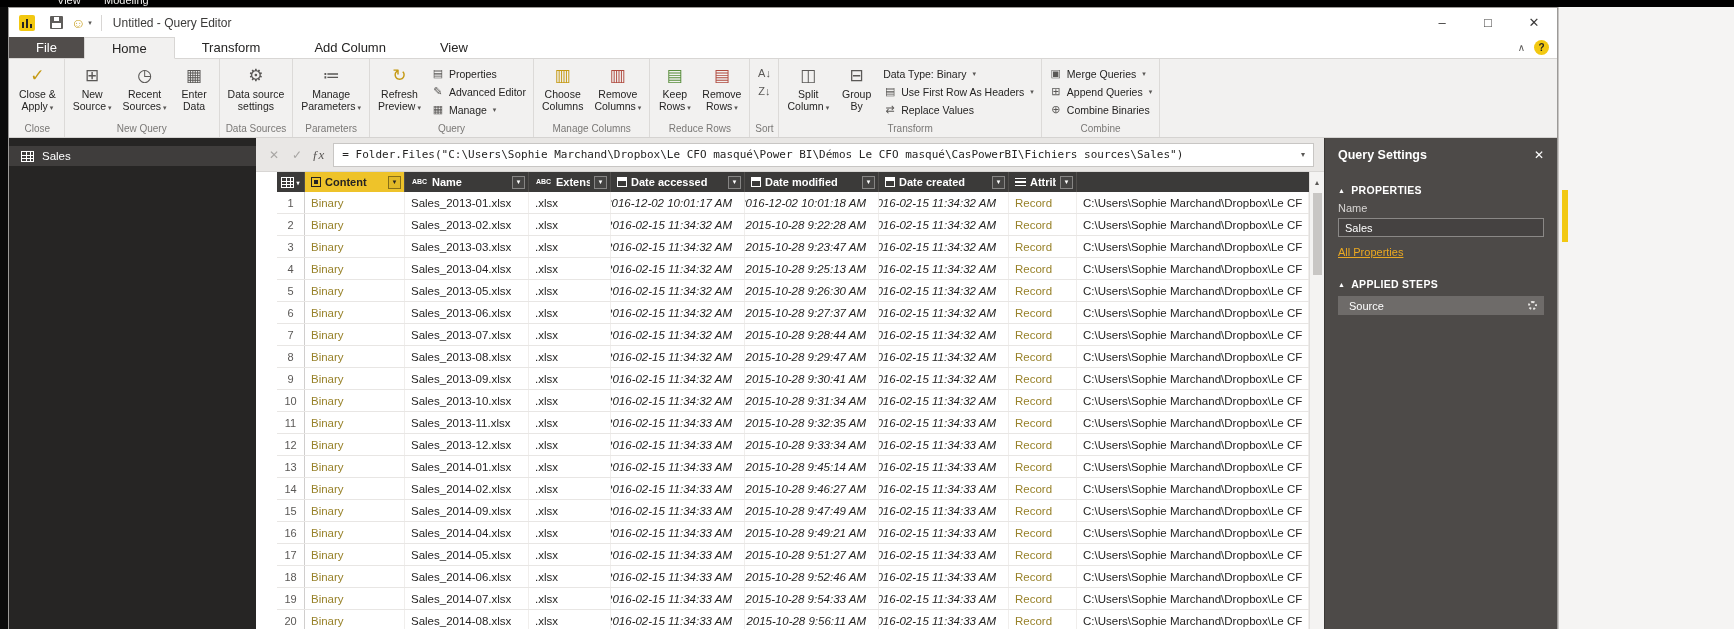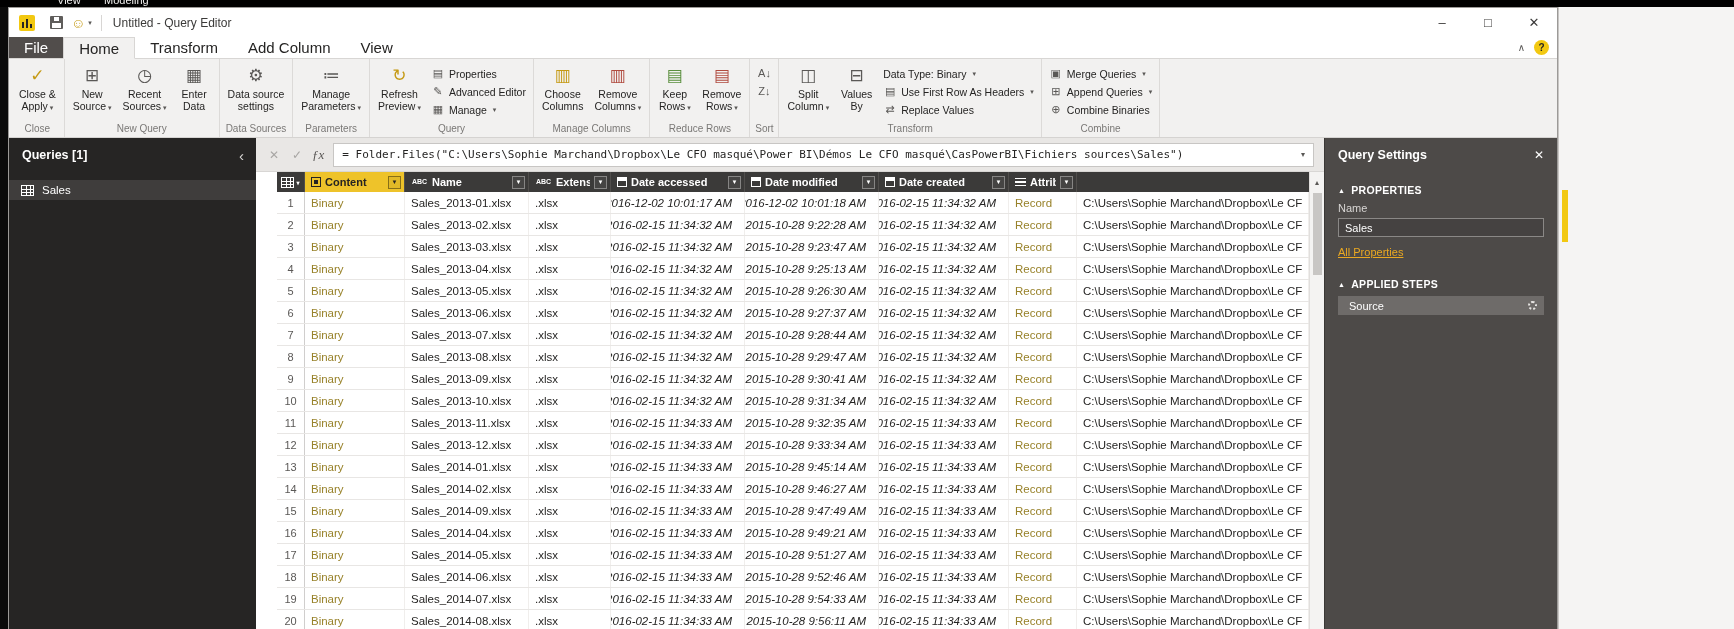--- a/index.html
+++ b/index.html
@@ -31,21 +31,21 @@
   .smiley { font-size:14px; line-height:1; color:#c59a14; margin-right:3px; }
   .qat-dd { font-size:7px; color:#5a5856; margin-right:9px; }
   .tb-divider { width:1px; height:16px; background:#d8d6d4; margin-right:11px; }
   .tb-title { font-size:12px; color:#3b3a39; white-space:nowrap; }
   .win-controls { margin-left:auto; display:flex; height:100%; }
   .wc { width:46px; height:100%; display:flex; align-items:center; justify-content:center; font-size:13px; color:#3b3a39; }
 
   
   .tabbar { height:22px; flex:none; display:flex; align-items:stretch; background:#fff; border-bottom:1px solid #d8d6d4; }
   .tabs { display:flex; }
-  .tab { padding:0 15px; font-size:15px; color:#252423; display:flex; align-items:center; white-space:nowrap; }
+  .tab { padding:0 27px; font-size:13px; color:#252423; display:flex; align-items:center; white-space:nowrap; }
   .tab.dark { background:#514d4b; color:#fff; }
   .tab.active { background:#f2f1f0; border:1px solid #d8d6d4; border-bottom:1px solid #f2f1f0; margin-bottom:-1px; }
   .tab-right { margin-left:auto; display:flex; align-items:center; gap:9px; padding-right:8px; }
   .collapse-chevron { color:#5a5856; font-size:10px; }
   .help-badge { width:15px; height:15px; border-radius:50%; background:#f2c811; color:#252423; font-size:10px; font-weight:bold; display:flex; align-items:center; justify-content:center; }
 
   
   .ribbon { height:79px; flex:none; background:#f2f1f0; border-bottom:1px solid #d5d3d1; display:flex; align-items:stretch; padding-left:2px; overflow:hidden; }
   .rgroup { display:flex; flex-direction:column; border-right:1px solid #dcdad8; padding:1px 3px 0; flex:none; }
   .rbody { flex:1; display:flex; align-items:stretch; gap:1px; }
@@ -320,21 +320,21 @@
           <div class="rlarge">
             <span class="ricon" style="color: rgb(90, 88, 86);">◫</span>
             <div class="rlabel">
               <div>Split</div>
               <div>Column<span class="dd">▾</span></div>
             </div>
           </div>
           <div class="rlarge">
             <span class="ricon" style="color: rgb(90, 88, 86);">⊟</span>
             <div class="rlabel">
-              <div>Values</div>
+              <div>Group</div>
               <div>By</div>
             </div>
           </div>
           <div class="rstack">
             <div class="rsmall">
               <span class="slabel">Data Type: Binary</span>
               <span class="dd">▾</span>
             </div>
             <div class="rsmall">
               <span class="ricon" style="color: rgb(90, 88, 86);">▤</span>
@@ -368,24 +368,20 @@
             </div>
           </div>
         </div>
         <div class="rglabel">Combine</div>
       </div>
     </div>
 
   <div class="main">
 
     <div class="queries-panel">
-      <div class="qp-header">
-        <span>Queries [1]</span>
-        <span class="qp-collapse">‹</span>
-      </div>
       <div class="qp-list">
           <div class="qp-item selected">
             <span class="ti ti-table"></span>
             <span>Sales</span>
           </div>
         </div>
     </div>
 
     <div class="center-col">
       <div class="formula-row">

